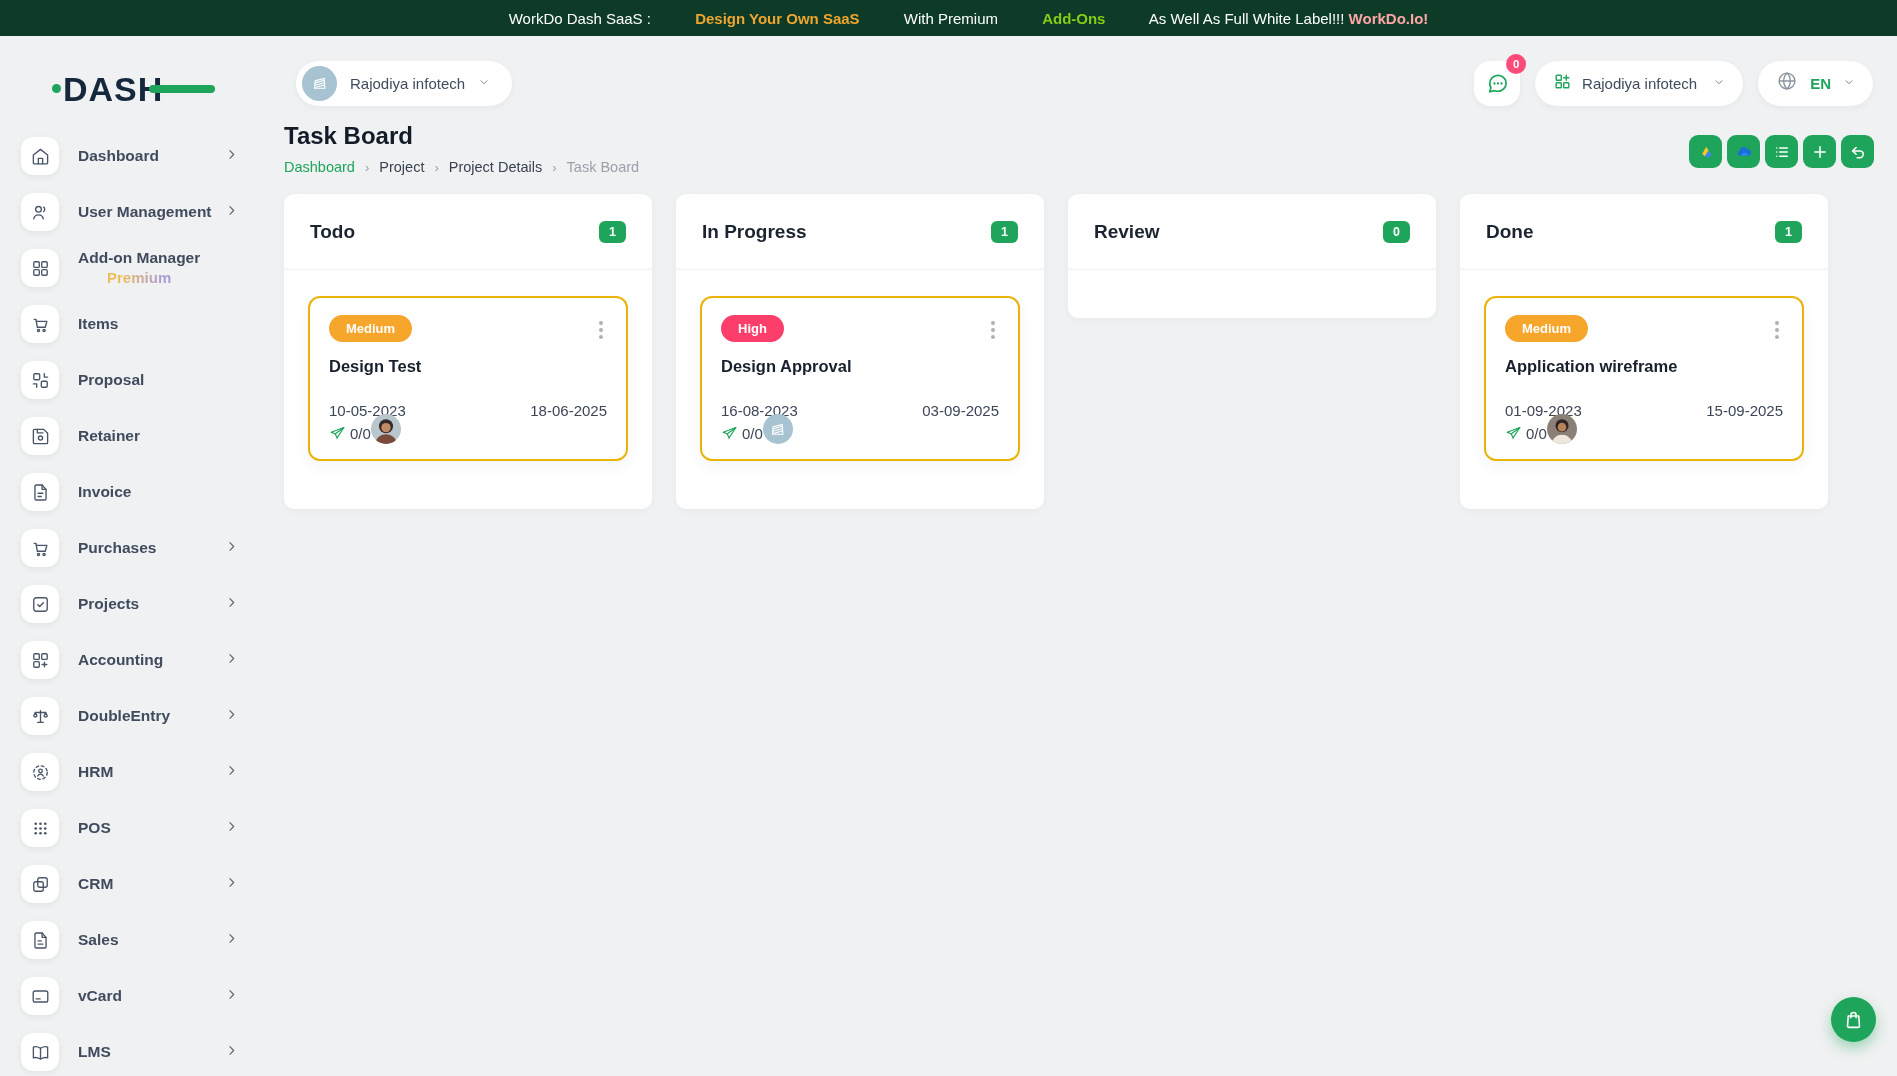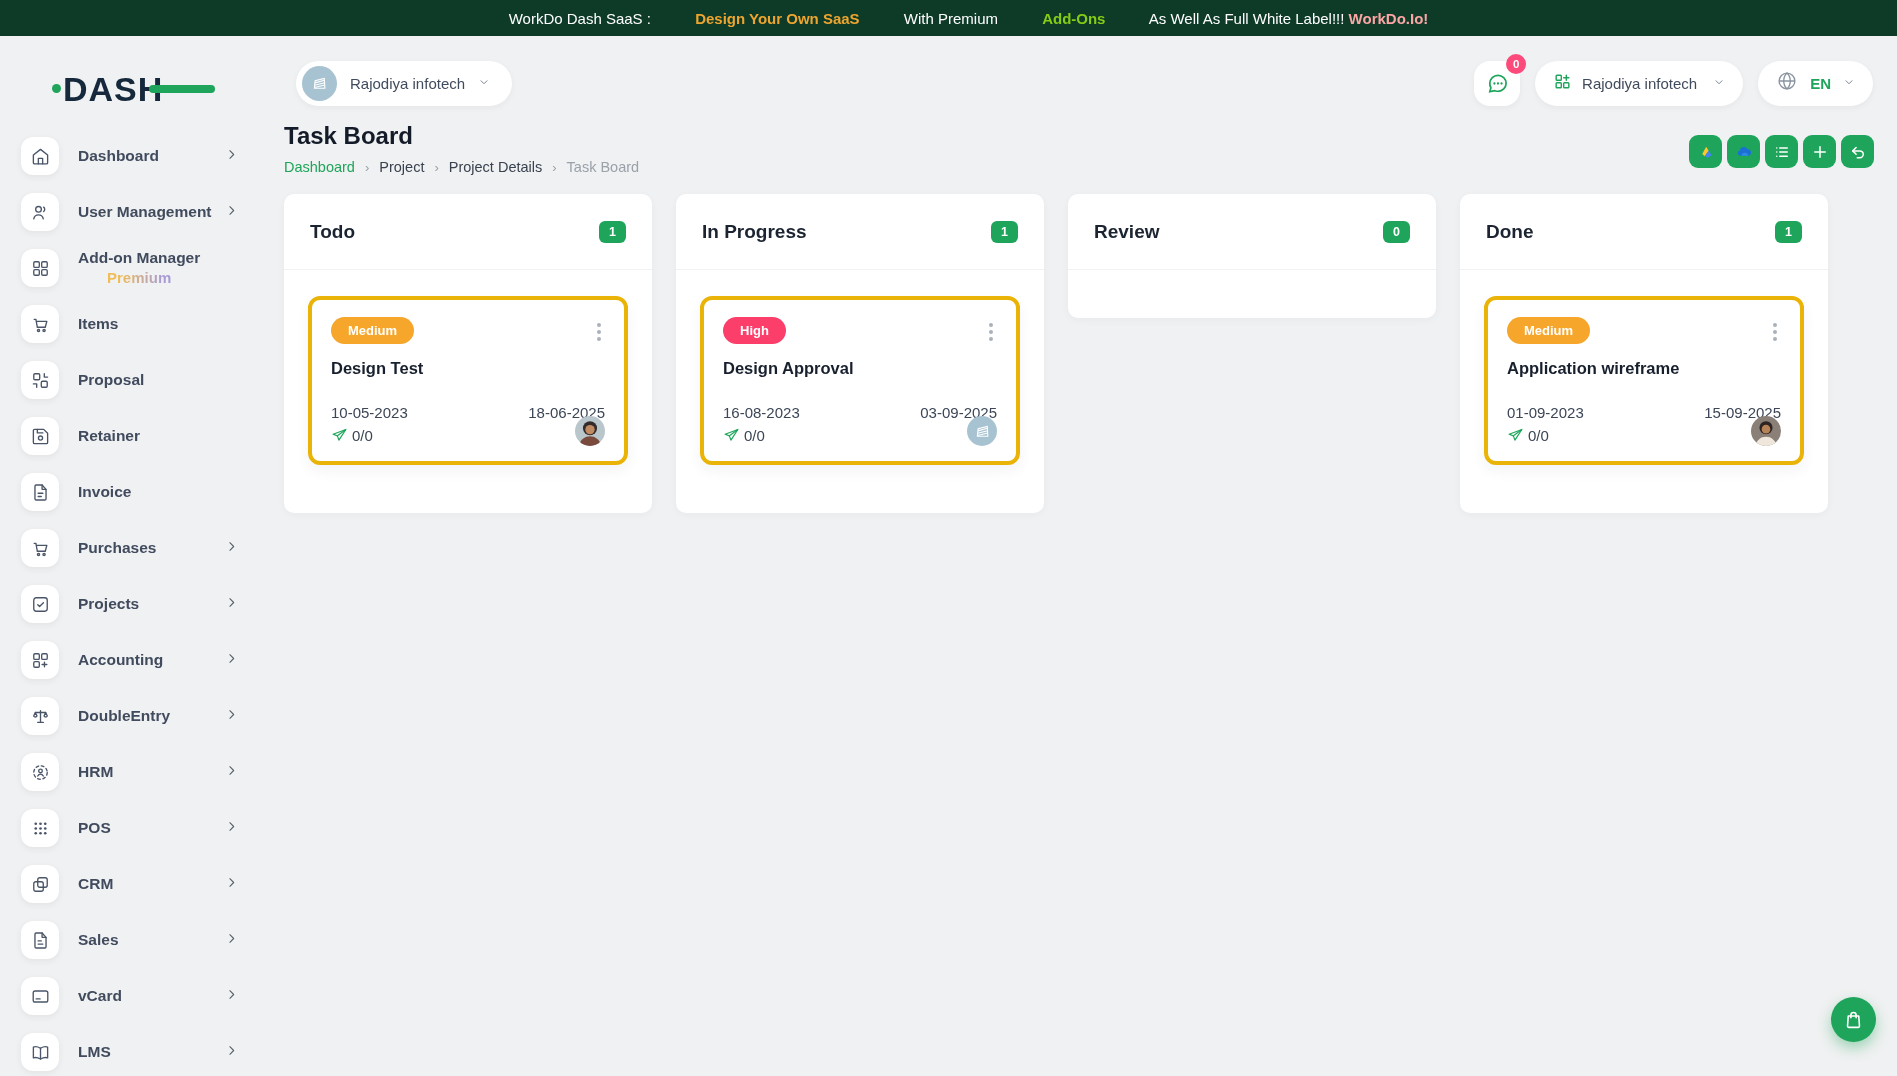--- a/index.html
+++ b/index.html
@@ -76,31 +76,31 @@
 
   
   .board { position:absolute; left:284px; top:194px; display:flex; gap:24px; align-items:flex-start; }
   .column { width:368px; background:#fff; border-radius:10px; box-shadow:0 2px 8px rgba(25,39,62,.04); }
   .col-head { display:flex; align-items:center; justify-content:space-between; padding:27px 26px 26px 26px;gap:44px; }
   .col-title { font-size:19px; font-weight:700; color:#1b2430; }
   .col-badge { background:#1ea55b; color:#fff; font-size:12.5px; font-weight:700; padding:4px 10px; border-radius:6px; }
   .col-body { border-top:1px solid #f1f2f3; padding:26px 24px 48px 24px; }
   .col-body.empty { padding:26px 24px 22px 24px; min-height:46px; }
 
-  .task-card { background:#fff; border:4px solid #eab308; border-radius:12px; padding:17px 19px 15px 19px;
+  .task-card { background:#fff; border:2px solid #eab308; border-radius:12px; padding:17px 19px 15px 19px;
                box-shadow:0 6px 14px rgba(25,39,62,.05); cursor:pointer; }
   .tc-top { display:flex; align-items:flex-start; justify-content:space-between; }
   .prio { border-radius:999px; padding:6px 17px; color:#fff; font-size:13px; font-weight:600; }
   .prio-medium { background:#f5a62b; }
   .prio-high { background:#fc3e6b; }
   .dots { display:flex; flex-direction:column; gap:3px; padding:6px 4px; cursor:pointer; }
   .dots i { width:4px; height:4px; border-radius:50%; background:#aab1ba; }
   .tc-title { margin-top:12px; font-size:16.5px; font-weight:700; color:#18202e; }
   .tc-dates { margin-top:26px; display:flex; justify-content:space-between; font-size:15px; color:#3c4656; }
-  .tc-bottom { margin-top:3px; display:flex; align-items:center; justify-content:space-between; }
+  .tc-bottom { margin-top:3px; display:flex; align-items:center; }
   .tc-check { display:flex; align-items:center; gap:4px; font-size:15px; color:#3c4656; }
   .tc-check svg { width:17px; height:17px; stroke:#1ea55b; fill:none; stroke-width:1.7; stroke-linejoin:round; }
   .card-avatar { width:30px; height:30px; border-radius:50%; overflow:hidden; margin-top:-8px; }
   .card-avatar.building { background:#a7c3d2; display:flex; align-items:center; justify-content:center; }
   .card-avatar svg.photo { width:30px; height:30px; }
 
   
   .fab { position:absolute; right:21px; bottom:34px; width:45px; height:45px; border-radius:50%; border:none;
          background:#1ea55b; box-shadow:0 6px 14px rgba(30,165,91,.4); cursor:pointer;
          display:flex; align-items:center; justify-content:center; }

